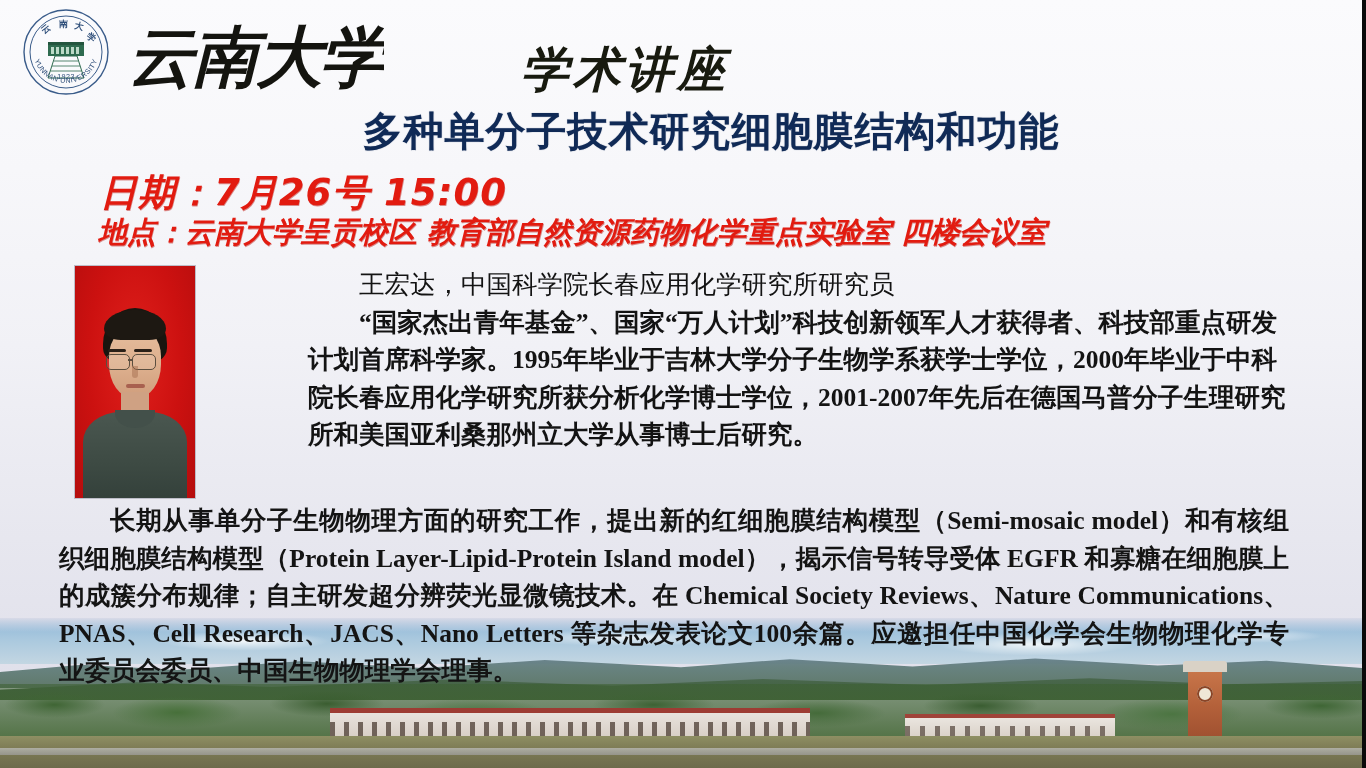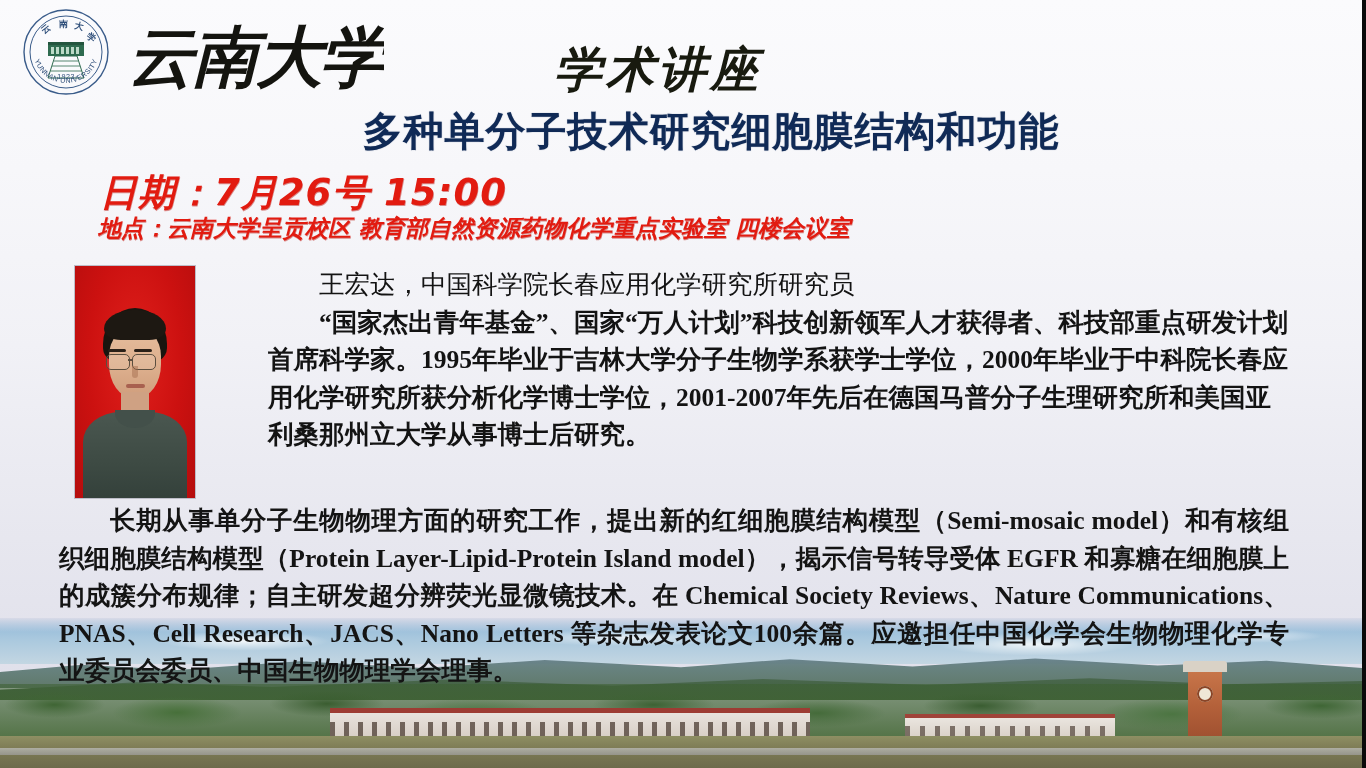--- a/index.html
+++ b/index.html
@@ -30,21 +30,21 @@
     left: 22px; top: 8px;
     width: 88px; height: 88px;
   }
   #uni-name {
     position: absolute;
     left: 124px; top: 6px;
     width: 260px; height: 96px;
   }
   #lecture-banner {
     position: absolute;
-    left: 548px; top: 30px;
+    left: 515px; top: 30px;
     width: 320px; height: 74px;
   }
 
   
   #main-title {
     position: absolute;
     left: 0; top: 104px;
     width: 1362px;
     text-align: center;
     font-family: "DejaVu Sans", "Liberation Sans", sans-serif;
@@ -64,21 +64,21 @@
     white-space: nowrap;
     text-shadow: 0.6px 0.6px 0 rgba(180,10,5,.45);
   }
   #date-line {
     left: 100px; top: 168px;
     font-size: 37px;
     letter-spacing: 1px;
   }
   #place-line {
     left: 98px; top: 213px;
-    font-size: 23px;
+    font-size: 29px;
     letter-spacing: 0px;
   }
 
   
   #photo-frame {
     position: absolute;
     left: 74px; top: 265px;
     width: 120px; height: 232px;
     background: #cf1412;
     border: 1px solid #bdbdc8;
@@ -154,21 +154,21 @@
   #bio {
     position: absolute;
     left: 268px; top: 266px;
     width: 1026px;
     font-size: 25.5px;
     line-height: 37.5px;
     color: #131313;
     font-weight: bold;
     font-family: "Liberation Serif", "DejaVu Serif", serif;
   }
-  #bio .indent { text-indent: 2em; }
+  #bio .indent { text-indent: 2em; margin-left: 40px; }
   #bio .line1 { font-weight: normal; }
 
   
   #research {
     position: absolute;
     left: 59px; top: 502px;
     width: 1230px;
     font-size: 25.5px;
     line-height: 37.5px;
     color: #141414;

